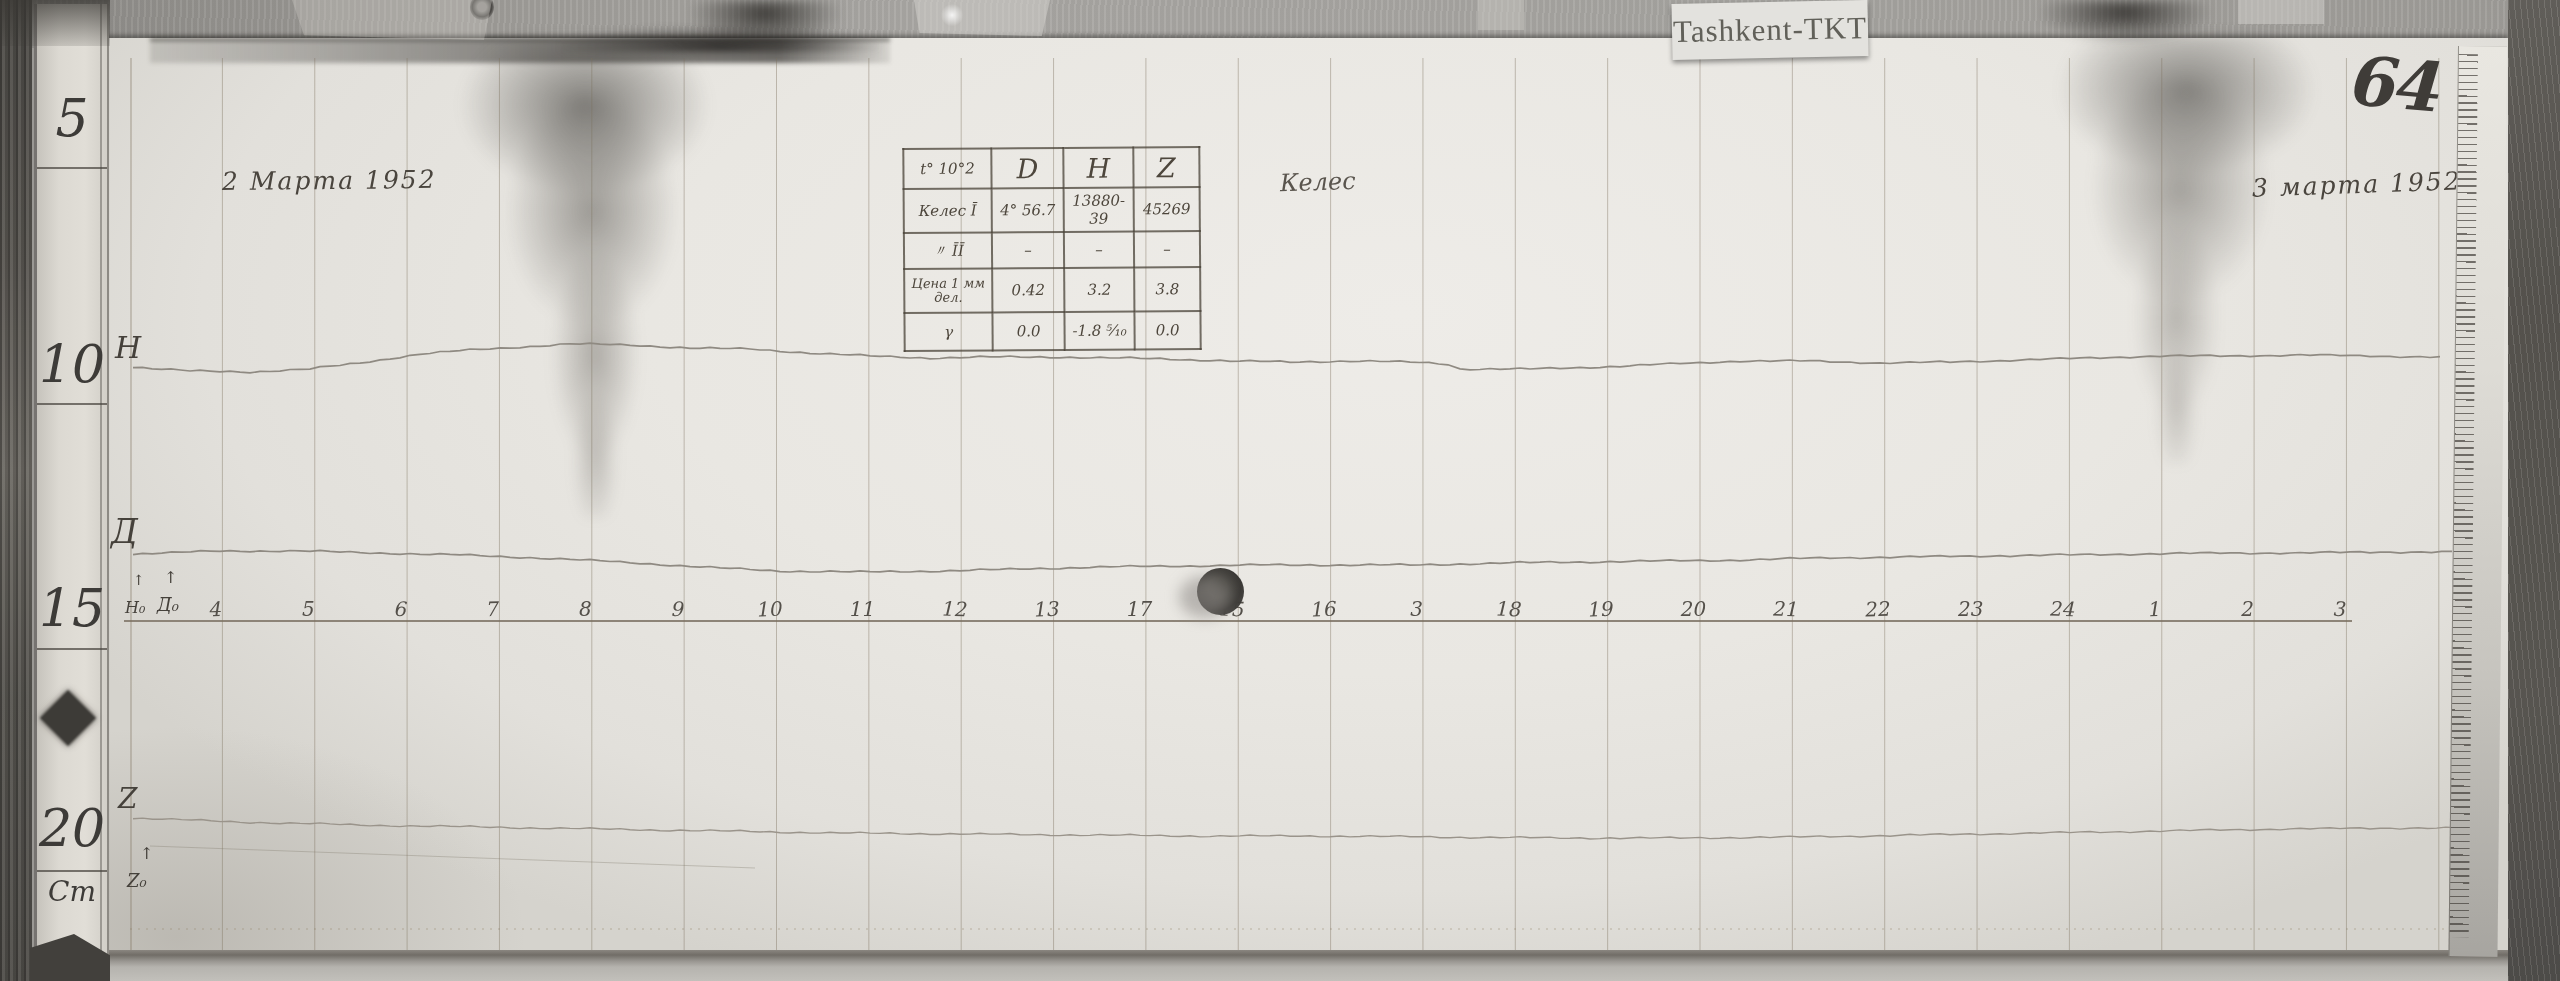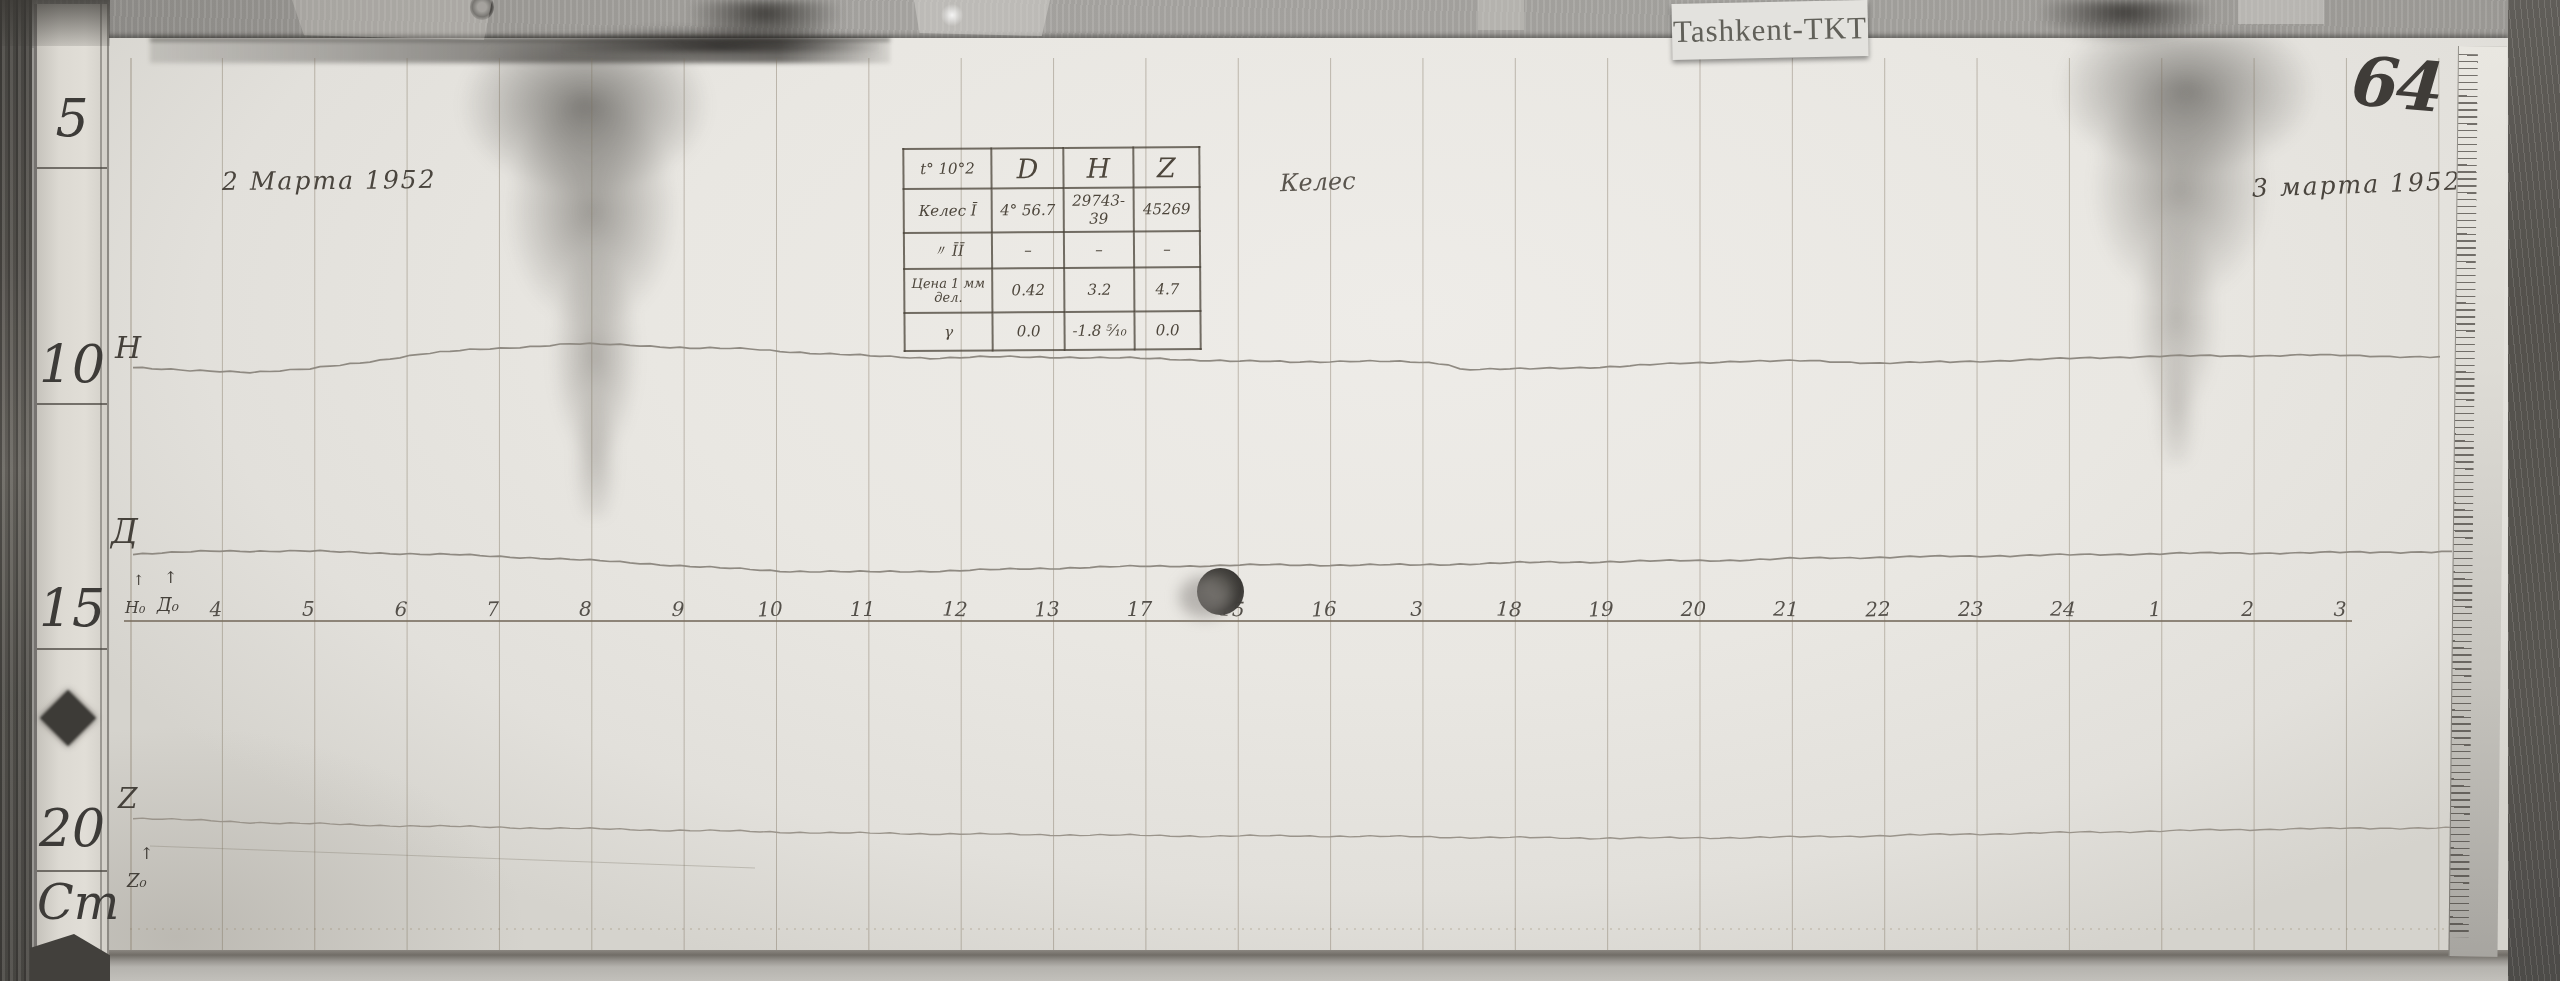--- a/index.html
+++ b/index.html
@@ -214,21 +214,21 @@
     </g>
 </svg>
 
 <div class="abs left-ruler">
   <div class="inner-line"></div>
   <div id="ruler-marks">
       <div class="ruler-mark" style="top: 88px;">5</div>
       <div class="ruler-mark" style="top: 334px;">10</div>
       <div class="ruler-mark" style="top: 578px;">15</div>
       <div class="ruler-mark" style="top: 798px;">20</div>
-      <div class="ruler-mark" style="top: 874px; font-size: 48px;">Cm</div>
+      <div class="ruler-mark" style="top: 874px; font-size: 28px;">Cm</div>
       <div class="ruler-seg" style="top: 163px;"></div>
       <div class="ruler-seg" style="top: 399px;"></div>
       <div class="ruler-seg" style="top: 644px;"></div>
       <div class="ruler-seg" style="top: 866px;"></div>
     </div>
 </div>
 <div class="abs ruler-diamond"></div>
 <div class="abs tl-shade"></div>
 <div class="abs wood-left"></div>
 <div class="abs wood-right"></div>
@@ -290,34 +290,34 @@
   <tbody>
       <tr>
     <td class="c0">t° 10°2</td>
     <td class="c1 sym">D</td>
     <td class="c2 sym">H</td>
     <td class="c3 sym">Z</td>
   </tr>
   <tr>
     <td class="c0">Келес Ī</td>
     <td class="c1">4° 56.7</td>
-    <td class="c2">29743-39</td>
+    <td class="c2">13880-39</td>
     <td class="c3">45269</td>
   </tr>
   <tr>
     <td class="c0">〃  ĪĪ</td>
     <td class="c1">–</td>
     <td class="c2">–</td>
     <td class="c3">–</td>
   </tr>
   <tr>
     <td class="c0 small">Цена 1 мм дел.</td>
     <td class="c1">0.42</td>
     <td class="c2">3.2</td>
-    <td class="c3">4.7</td>
+    <td class="c3">3.8</td>
   </tr>
   <tr>
     <td class="c0">γ</td>
     <td class="c1">0.0</td>
     <td class="c2">-1.8 ⁵⁄₁₀</td>
     <td class="c3">0.0</td>
   </tr>
 </tbody>
   </table>
 

